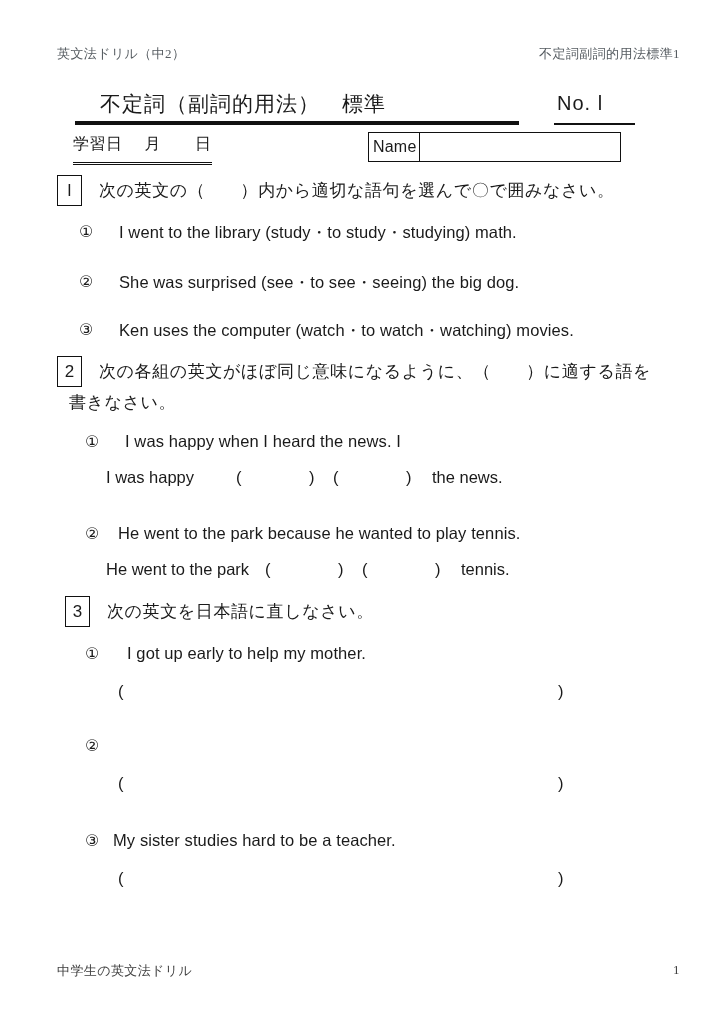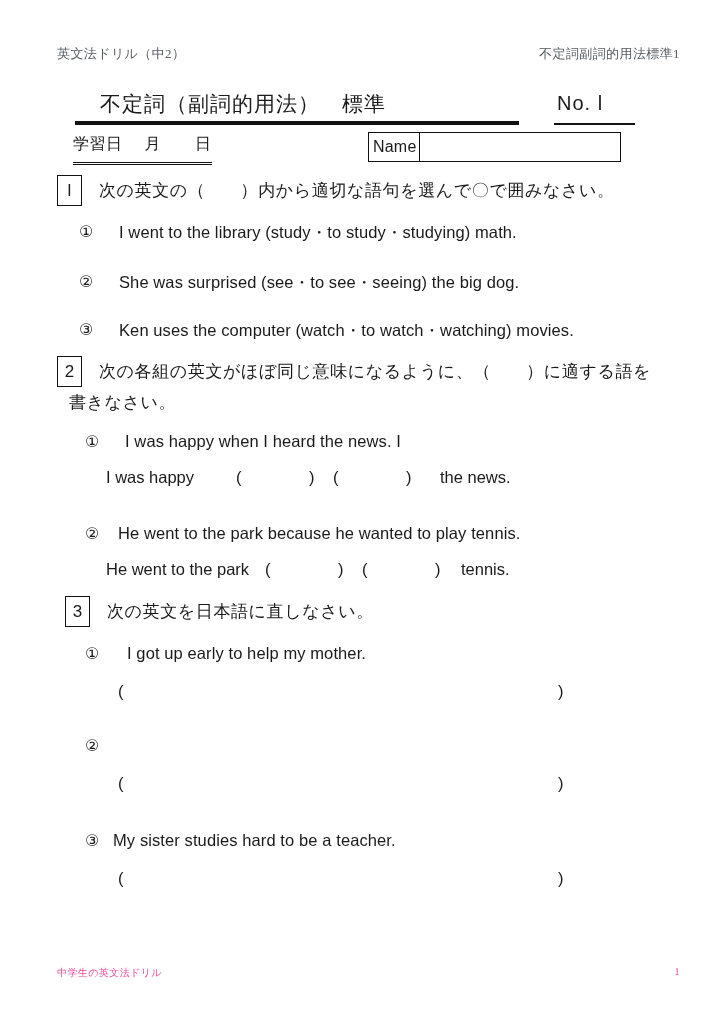--- a/index.html
+++ b/index.html
@@ -176,22 +176,22 @@
   .paren-open  { position: absolute; }
   .paren-close { position: absolute; }
   .tail { position: absolute; }
 
   .footer {
     position: absolute;
     bottom: 44px;
     left: 57px;
     right: 44px;
     font-family: "Liberation Serif", "DejaVu Serif", serif;
-    font-size: 10px;
-    color: #ec4899;
+    font-size: 13px;
+    color: #404040;
     letter-spacing: 0.4px;
   }
   .footer-right { position: absolute; right: 0; top: 0; }
 </style>
 </head>
 <body>
 
 <div class="page">
 
   <div class="runhead runhead-left">英文法ドリル（中2）</div>
@@ -254,21 +254,21 @@
       <span class="item-text" style="margin-left:68px;">I was happy when I heard the news. I</span>
     </div>
   </div>
   <div class="q-block" style="top:468px;">
     <div class="ans-line">
       <span class="tail" style="left:49px;">I was happy</span>
       <span class="paren-open" style="left:179px;">(</span>
       <span class="paren-close" style="left:252px;">)</span>
       <span class="paren-open" style="left:276px;">(</span>
       <span class="paren-close" style="left:349px;">)</span>
-      <span class="tail" style="left:383px;">the news.</span>
+      <span class="tail" style="left:375px;">the news.</span>
     </div>
   </div>
 
   <div class="q-block" style="top:524px;">
     <div class="item">
       <span class="marker" style="left:28px;">②</span>
       <span class="item-text" style="margin-left:61px;">He went to the park because he wanted to play tennis.</span>
     </div>
   </div>
   <div class="q-block" style="top:560px;">

